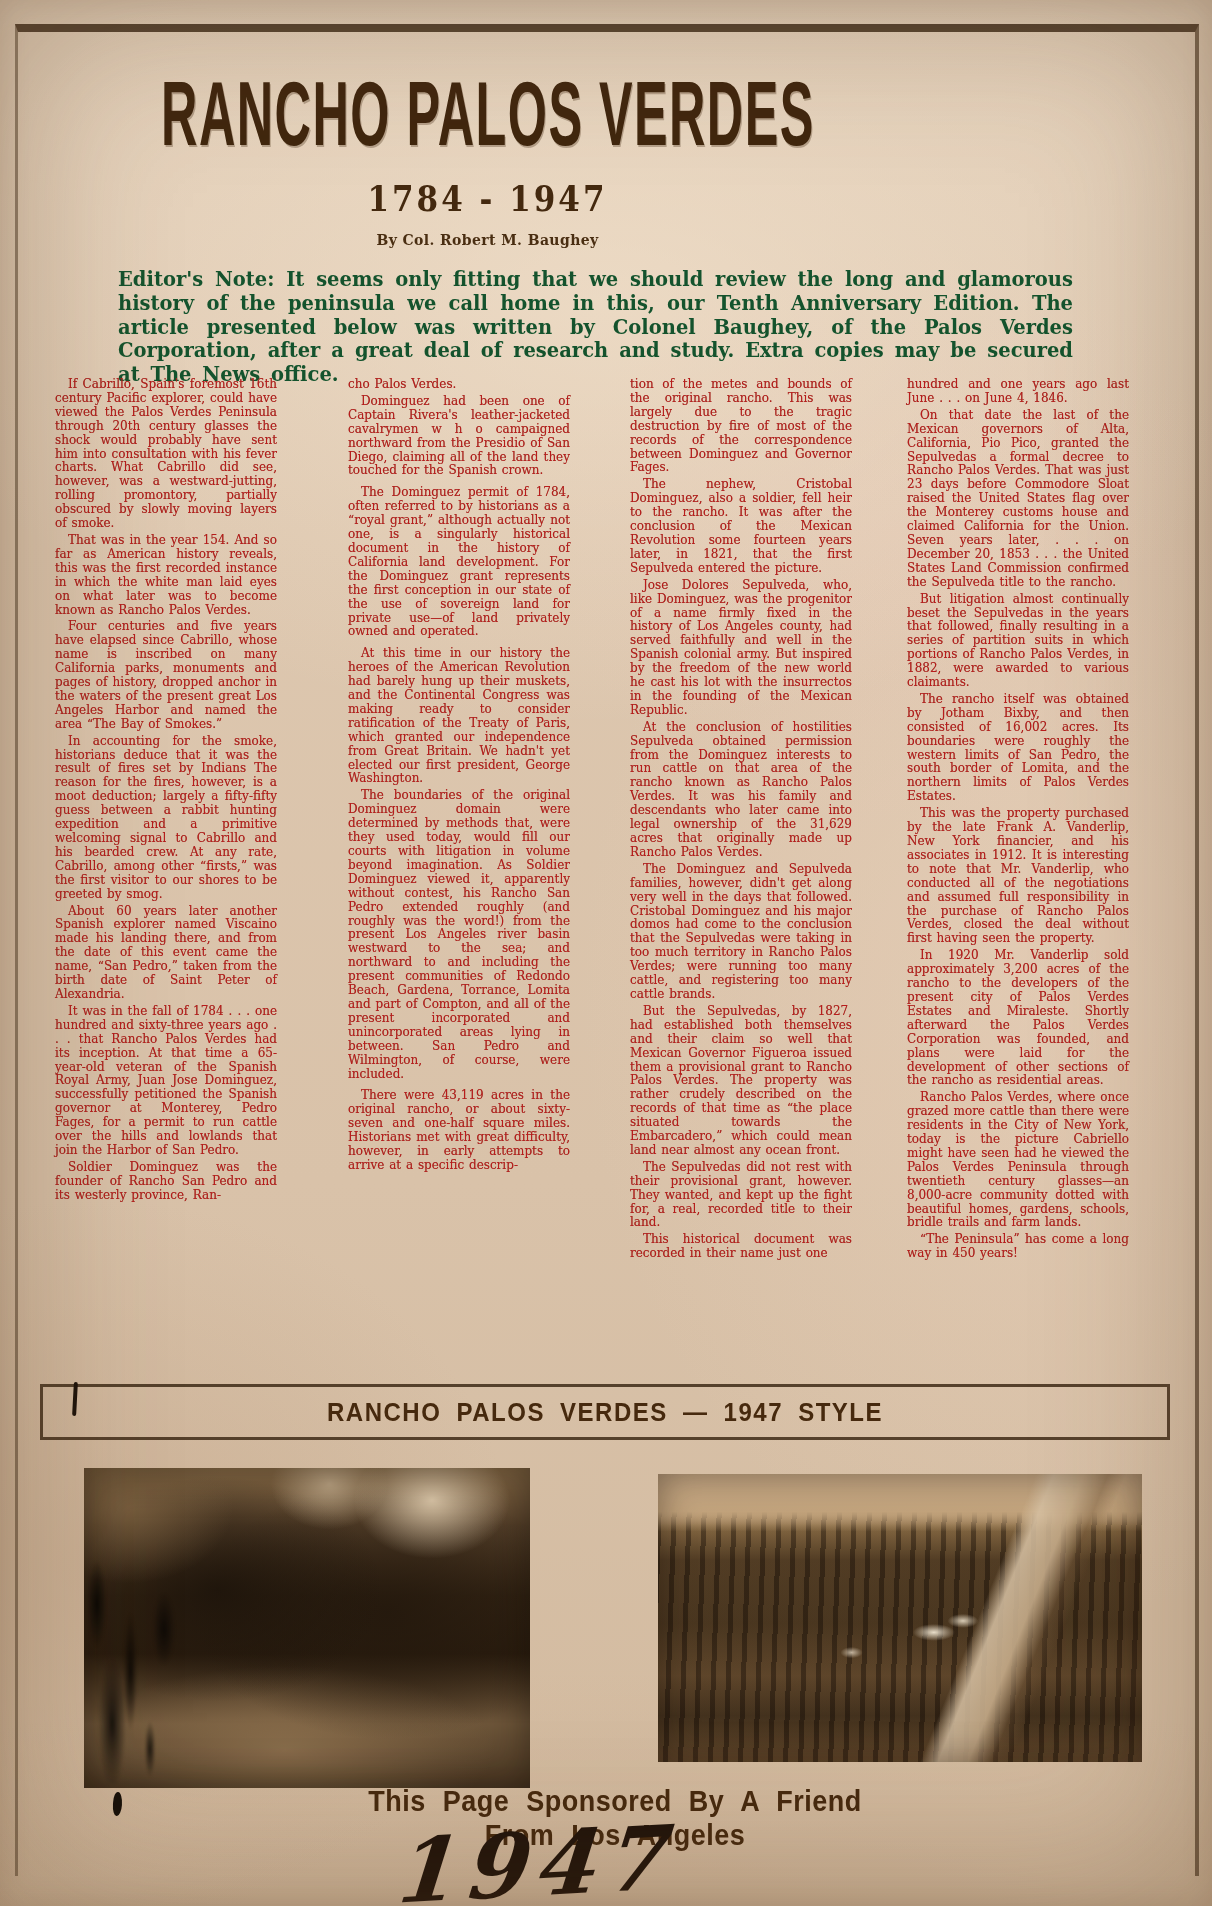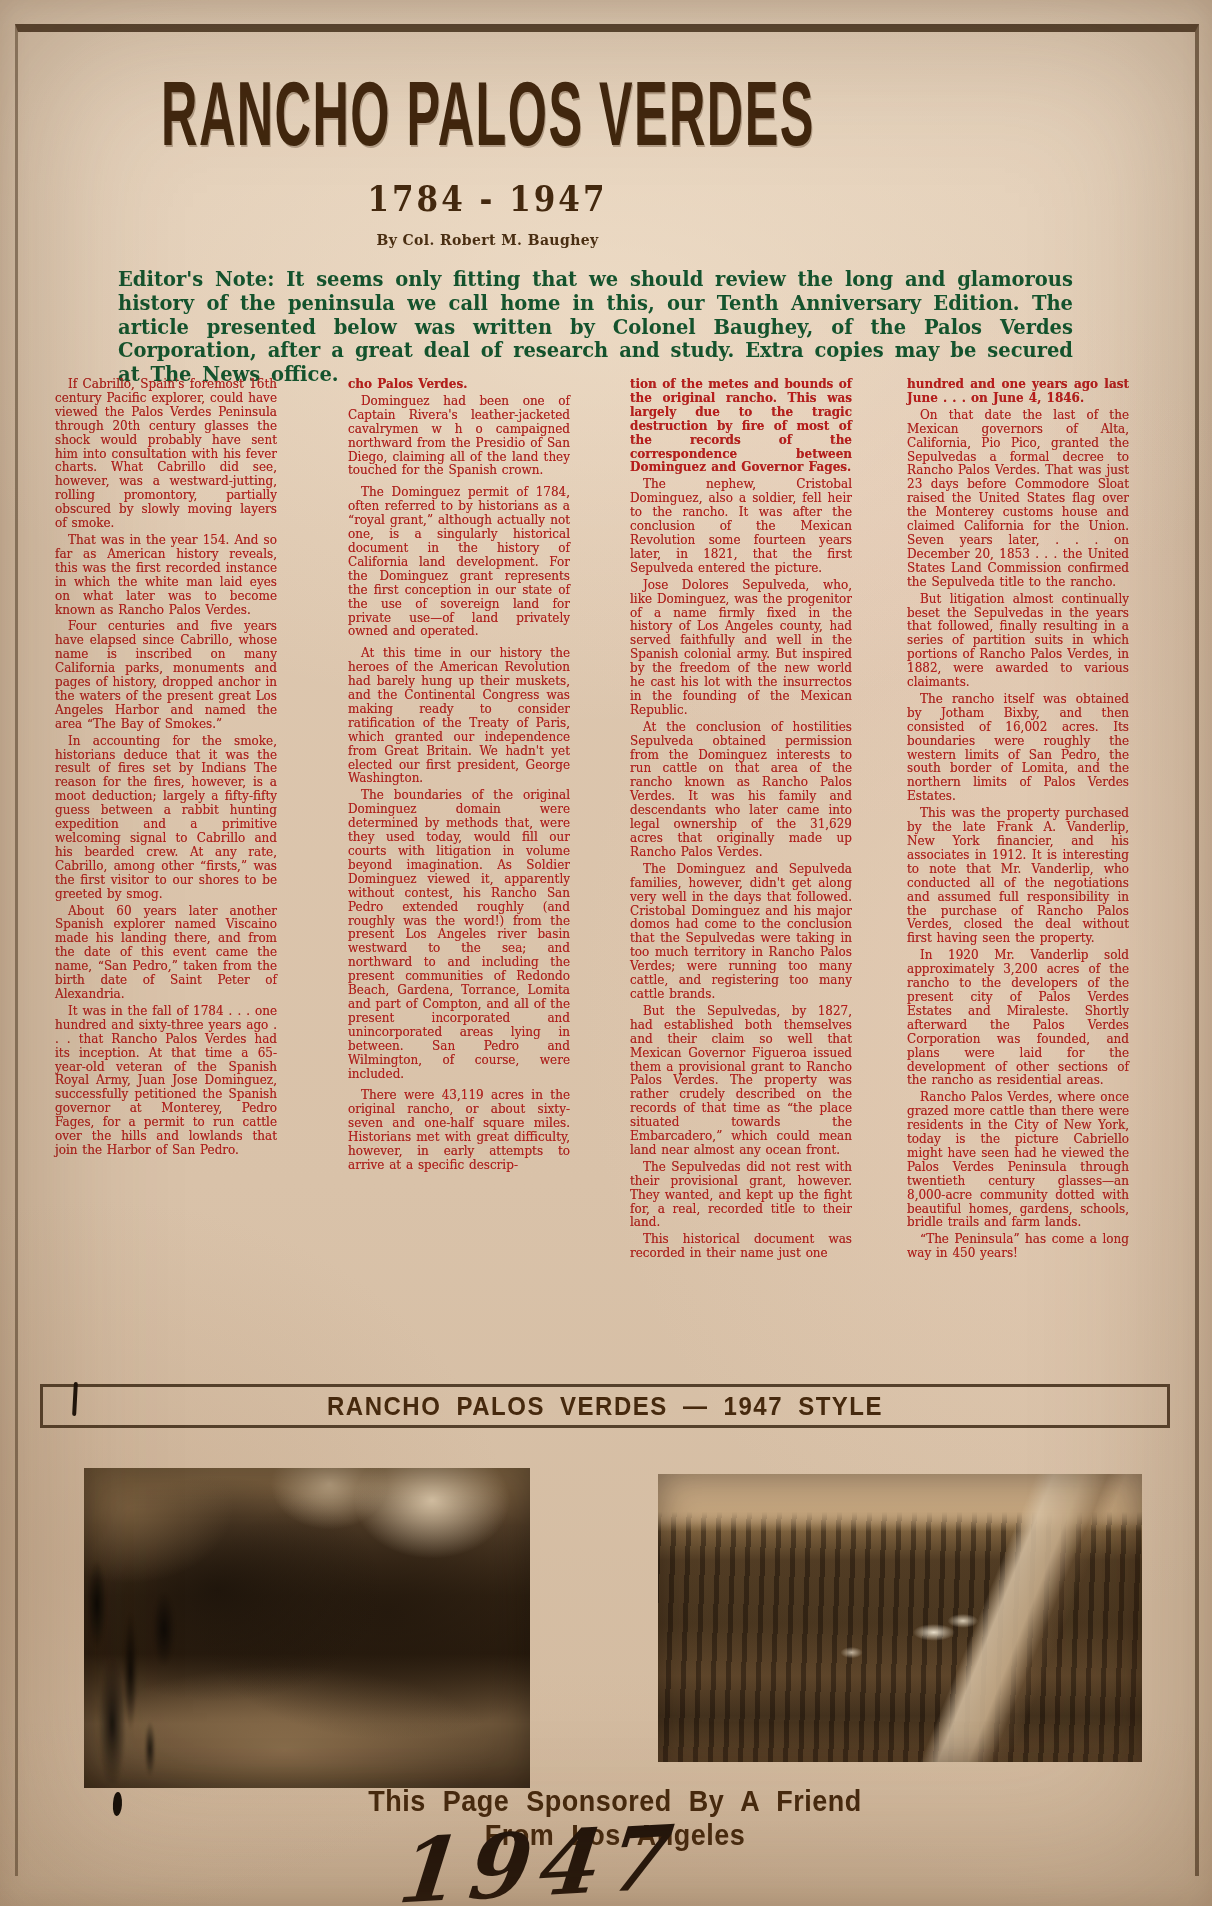--- a/index.html
+++ b/index.html
@@ -35,24 +35,24 @@
 
   .ednote{ position:absolute; top:268px; left:118px; width:955px; z-index:3;
     font-size:19.5px; font-weight:700; line-height:1.22; text-align:justify;
     word-spacing:4px; color:#14532d; }
 
   .columns{ position:absolute; top:378px; left:55px; width:1130px; display:flex; z-index:3; }
   .col{ width:222px; text-align:justify; font-size:12px; line-height:1.16;
     color:#b91c1c; word-spacing:1px; text-shadow:0 0 .5px rgba(88,58,30,.55); }
   .col.c2{ margin-left:71px; } .col.c3{ margin-left:60px; } .col.c4{ margin-left:55px; }
   .col p{ text-indent:13px; margin-bottom:3px; }
-  .col p.cont{ text-indent:0;font-weight:bold; }
+  .col p.cont{ text-indent:0; }
   .col p.gap{ margin-top:8px; }
 
-  .banner{ position:absolute; top:1384px; left:40px; width:1130px; height:44px; z-index:3;
+  .banner{ position:absolute; top:1384px; left:40px; width:1130px; height:56px; z-index:3;
     border:3px solid rgba(62,42,22,.85); display:flex; align-items:center; justify-content:center; }
   .banner span{ display:inline-block; font-family:"Liberation Sans", sans-serif; font-weight:700;
     font-size:24px; letter-spacing:1.5px; word-spacing:7px; color:#46290e; transform:scaleY(1.08); }
   .banner-ink{ position:absolute; top:1382px; left:73px; width:4px; height:34px; z-index:4;
     background:#1c120a; border-radius:2px; transform:rotate(3deg); }
 
   .photo{ position:absolute; z-index:3; }
   .photo-left{ left:84px; top:1468px; width:446px; height:320px;
     background:
       radial-gradient(ellipse 120px 90px at 78% 10%, rgba(226,206,176,.9), rgba(226,206,176,0) 65%),
@@ -109,20 +109,21 @@
 <div class="ednote">Editor's Note: It seems only fitting that we should review the long and glamorous history of the peninsula we call home in this, our Tenth Anniversary Edition. The article presented below was written by Colonel Baughey, of the Palos Verdes Corporation, after a great deal of research and study. Extra copies may be secured at The News office.</div>
 
 <div class="columns">
   <div class="col c1">
     <p>If Cabrillo, Spain's foremost 16th century Pacific explorer, could have viewed the Palos Verdes Peninsula through 20th century glasses the shock would probably have sent him into consultation with his fever charts. What Cabrillo did see, however, was a westward-jutting, rolling promontory, partially obscured by slowly moving layers of smoke.</p>
     <p>That was in the year 154. And so far as American history reveals, this was the first recorded instance in which the white man laid eyes on what later was to become known as Rancho Palos Verdes.</p>
     <p>Four centuries and five years have elapsed since Cabrillo, whose name is inscribed on many California parks, monuments and pages of history, dropped anchor in the waters of the present great Los Angeles Harbor and named the area “The Bay of Smokes.”</p>
     <p>In accounting for the smoke, historians deduce that it was the result of fires set by Indians The reason for the fires, however, is a moot deduction; largely a fifty-fifty guess between a rabbit hunting expedition and a primitive welcoming signal to Cabrillo and his bearded crew. At any rate, Cabrillo, among other “firsts,” was the first visitor to our shores to be greeted by smog.</p>
     <p>About 60 years later another Spanish explorer named Viscaino made his landing there, and from the date of this event came the name, “San Pedro,” taken from the birth date of Saint Peter of Alexandria.</p>
     <p>It was in the fall of 1784 . . . one hundred and sixty-three years ago . . . that Rancho Palos Verdes had its inception. At that time a 65-year-old veteran of the Spanish Royal Army, Juan Jose Dominguez, successfully petitioned the Spanish governor at Monterey, Pedro Fages, for a permit to run cattle over the hills and lowlands that join the Harbor of San Pedro.</p>
+    <p>Soldier Dominguez was the founder of Rancho San Pedro and its westerly province, Ran-</p>
   </div>
   <div class="col c2">
     <p class="cont">cho Palos Verdes.</p>
     <p>Dominguez had been one of Captain Rivera's leather-jacketed cavalrymen w h o campaigned northward from the Presidio of San Diego, claiming all of the land they touched for the Spanish crown.</p>
     <p class="gap">The Dominguez permit of 1784, often referred to by historians as a “royal grant,” although actually not one, is a singularly historical document in the history of California land development. For the Dominguez grant represents the first conception in our state of the use of sovereign land for private use—of land privately owned and operated.</p>
     <p class="gap">At this time in our history the heroes of the American Revolution had barely hung up their muskets, and the Continental Congress was making ready to consider ratification of the Treaty of Paris, which granted our independence from Great Britain. We hadn't yet elected our first president, George Washington.</p>
     <p>The boundaries of the original Dominguez domain were determined by methods that, were they used today, would fill our courts with litigation in volume beyond imagination. As Soldier Dominguez viewed it, apparently without contest, his Rancho San Pedro extended roughly (and roughly was the word!) from the present Los Angeles river basin westward to the sea; and northward to and including the present communities of Redondo Beach, Gardena, Torrance, Lomita and part of Compton, and all of the present incorporated and unincorporated areas lying in between. San Pedro and Wilmington, of course, were included.</p>
     <p class="gap">There were 43,119 acres in the original rancho, or about sixty-seven and one-half square miles. Historians met with great difficulty, however, in early attempts to arrive at a specific descrip-</p>
   </div>
   <div class="col c3">

